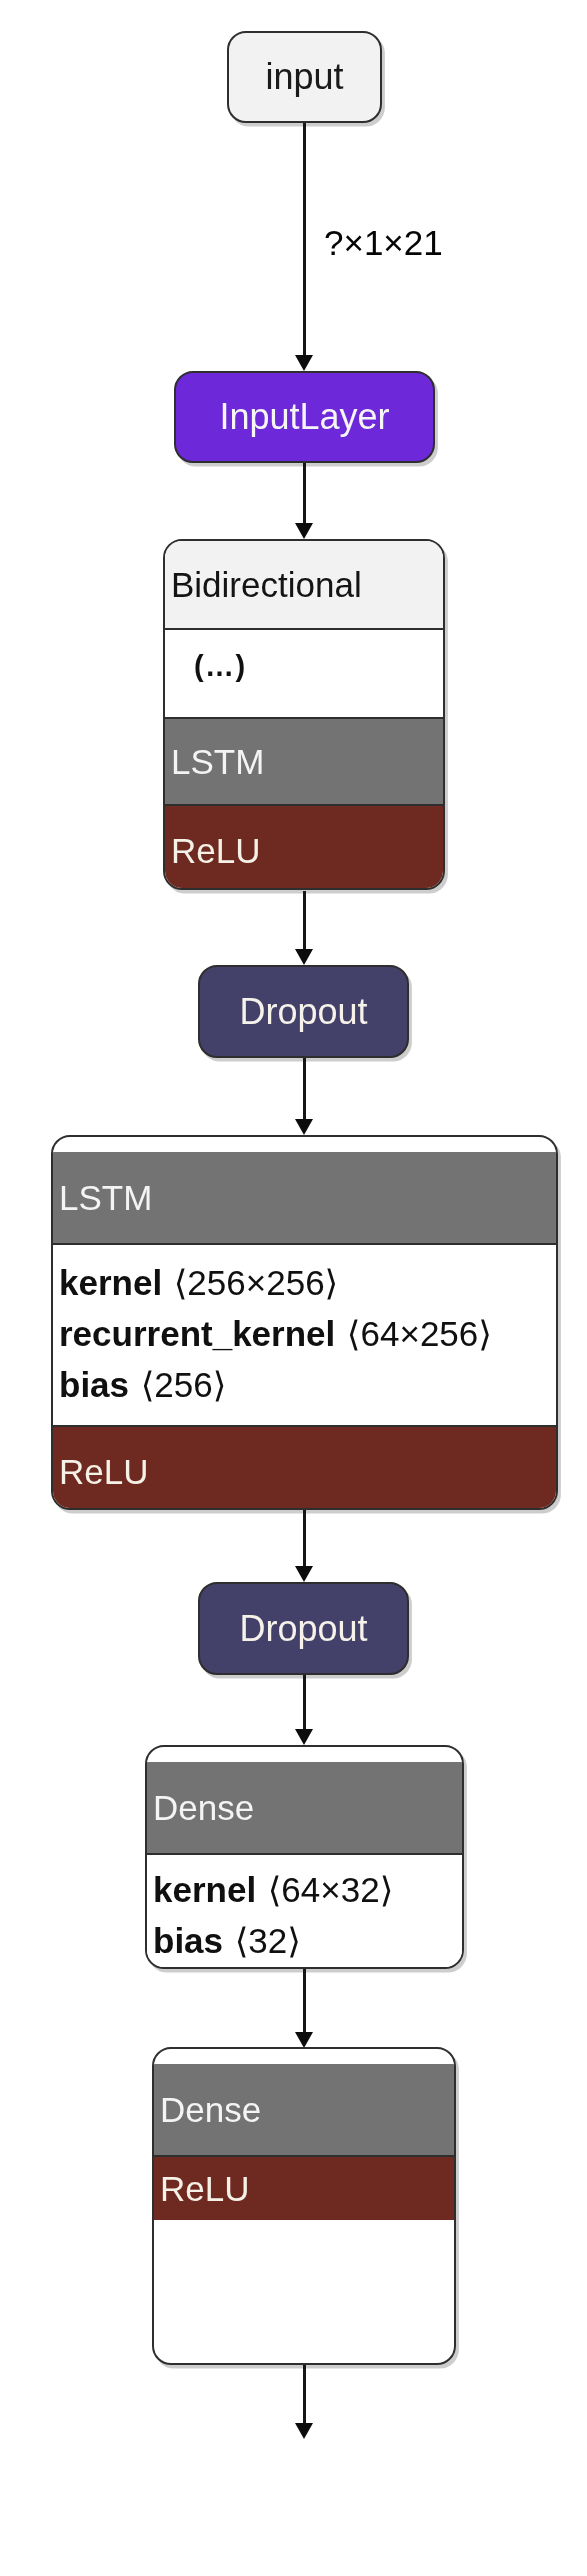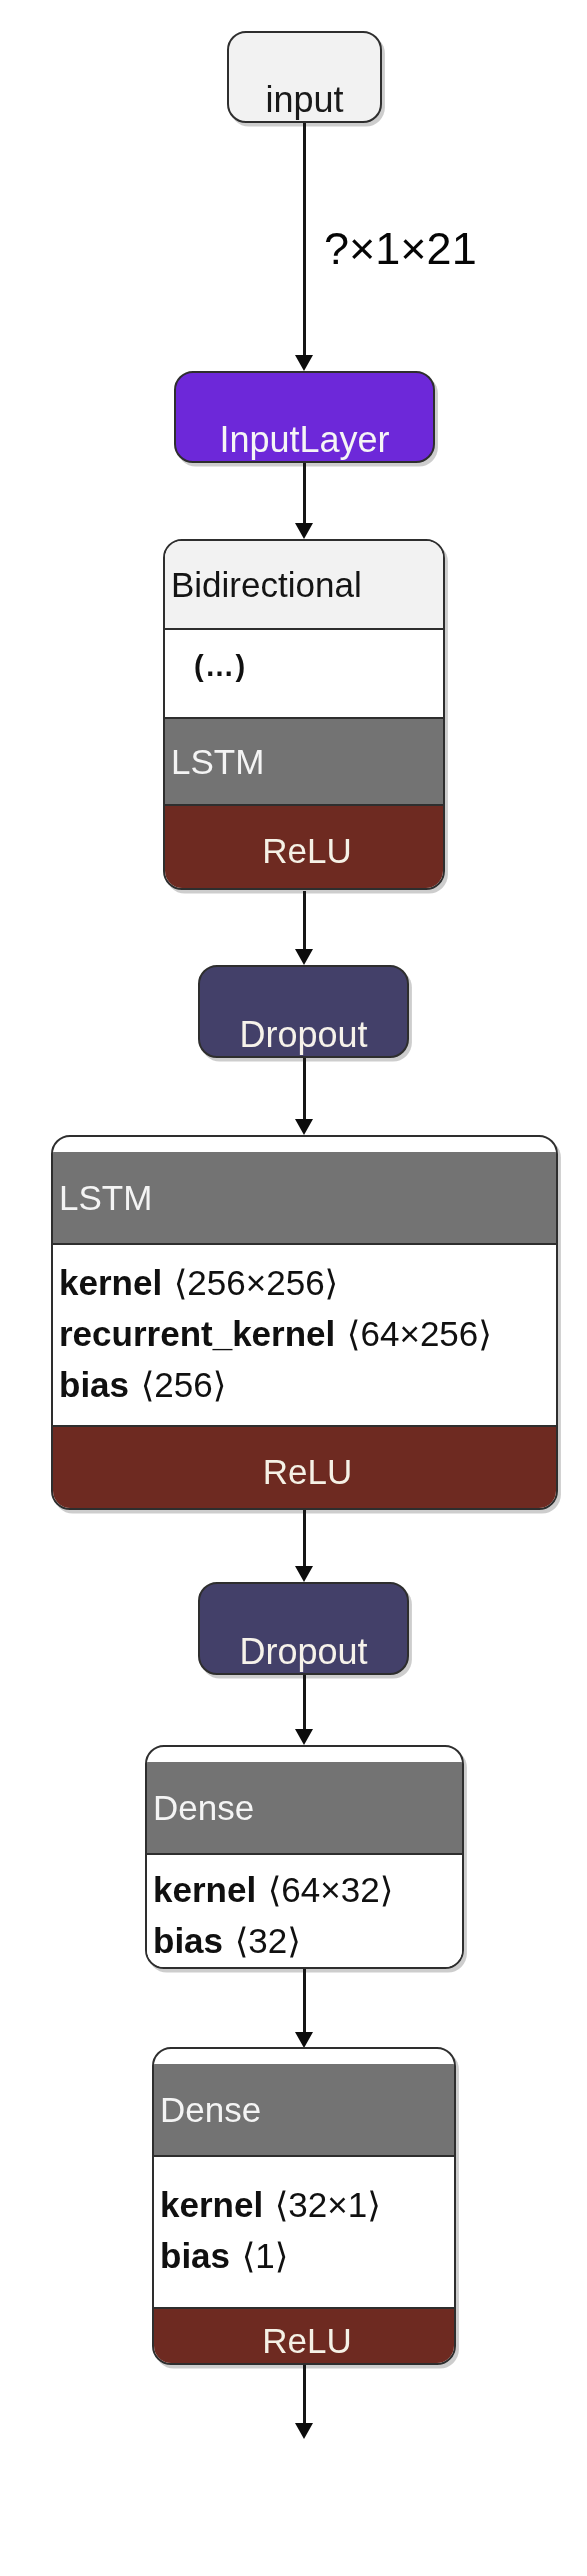--- a/index.html
+++ b/index.html
@@ -6,45 +6,45 @@
   .canvas{
     position:relative;width:588px;height:2576px;background:#ffffff;overflow:hidden;
     font-family:"Liberation Sans", sans-serif;
   }
   
   .node{
     position:absolute;box-sizing:border-box;
     border:2.9px solid #2e2e2e;border-radius:19px;
     box-shadow:2.9px 3.6px 0 rgba(145,145,145,0.45);
   }
-  .simple{display:flex;align-items:flex-end;justify-content:center;}
+  .simple{display:flex;align-items:center;justify-content:center;}
   .simple span{font-size:36px;}
   .light{background:#f2f2f2;color:#1a1a1a;}
   .darkgray{background:#6d28d9;color:#f5f5f5;}
   .purple{background:#434069;color:#f6f2ea;}
   .stack{display:flex;flex-direction:column;overflow:hidden;padding:0;}
   .row{box-sizing:border-box;display:flex;align-items:center;padding-left:6px;flex:none;}
   .row + .row{border-top:2.2px solid #2e2e2e;}
   .row span{font-size:35px;}
   .row.hlight{background:#f2f2f2;color:#141414;}
   .row.blue{background:#737373;color:#f4f4f4;margin-top:15px;}
-  .row.red{background:#6e2a21;color:#f5f1e6;justify-content:center;}
+  .row.red{background:#6e2a21;color:#f5f1e6;}
   .row.body{background:#ffffff;color:#101010;flex-direction:column;align-items:flex-start;justify-content:center;}
   .row.args span{font-size:29px;font-weight:700;letter-spacing:1.4px;}
   .param{font-size:27.5px;line-height:48px;white-space:nowrap;}
   .param .pname{font-weight:700;}
   .param .pdims{margin-left:11.6px;font-weight:400;}
   
   .edge-line{position:absolute;left:303px;width:2.9px;background:#161616;}
   .edge-head{
     position:absolute;left:295px;width:0;height:0;
     border-left:9.4px solid transparent;border-right:9.4px solid transparent;
     border-top:16px solid #0c0c0c;
   }
-  .edge-label{position:absolute;font-size:45px;color:#050505;white-space:nowrap;}
+  .edge-label{position:absolute;font-size:35px;color:#050505;white-space:nowrap;}
 </style>
 </head>
 <body>
 
 <div class="canvas">
 
   <div class="node simple light" style="left:227px;top:31px;width:155px;height:92px;">
     <span>input</span>
   </div>
 
@@ -128,28 +128,20 @@
     </div>
   </div>
 
   <div class="edge-line" style="top:1969px;height:64px;"></div>
   <div class="edge-head" style="top:2032px;"></div>
 
   <div class="node stack" style="left:152px;top:2047px;width:304px;height:318px;">
     <div class="row blue" style="height:91px;">
       <span>Dense</span>
     </div>
-    <div class="row body" style="height:152px;">
-      <div class="param">
-        <span class="pname">kernel</span><span class="pdims">⟨32×1⟩</span>
-      </div>
-      <div class="param">
-        <span class="pname">bias</span><span class="pdims">⟨1⟩</span>
-      </div>
-    </div>
     <div class="row red" style="height:65px;">
       <span>ReLU</span>
     </div>
   </div>
 
   <div class="edge-line" style="top:2365px;height:59px;"></div>
   <div class="edge-head" style="top:2423px;"></div>
 
 
 </div>

